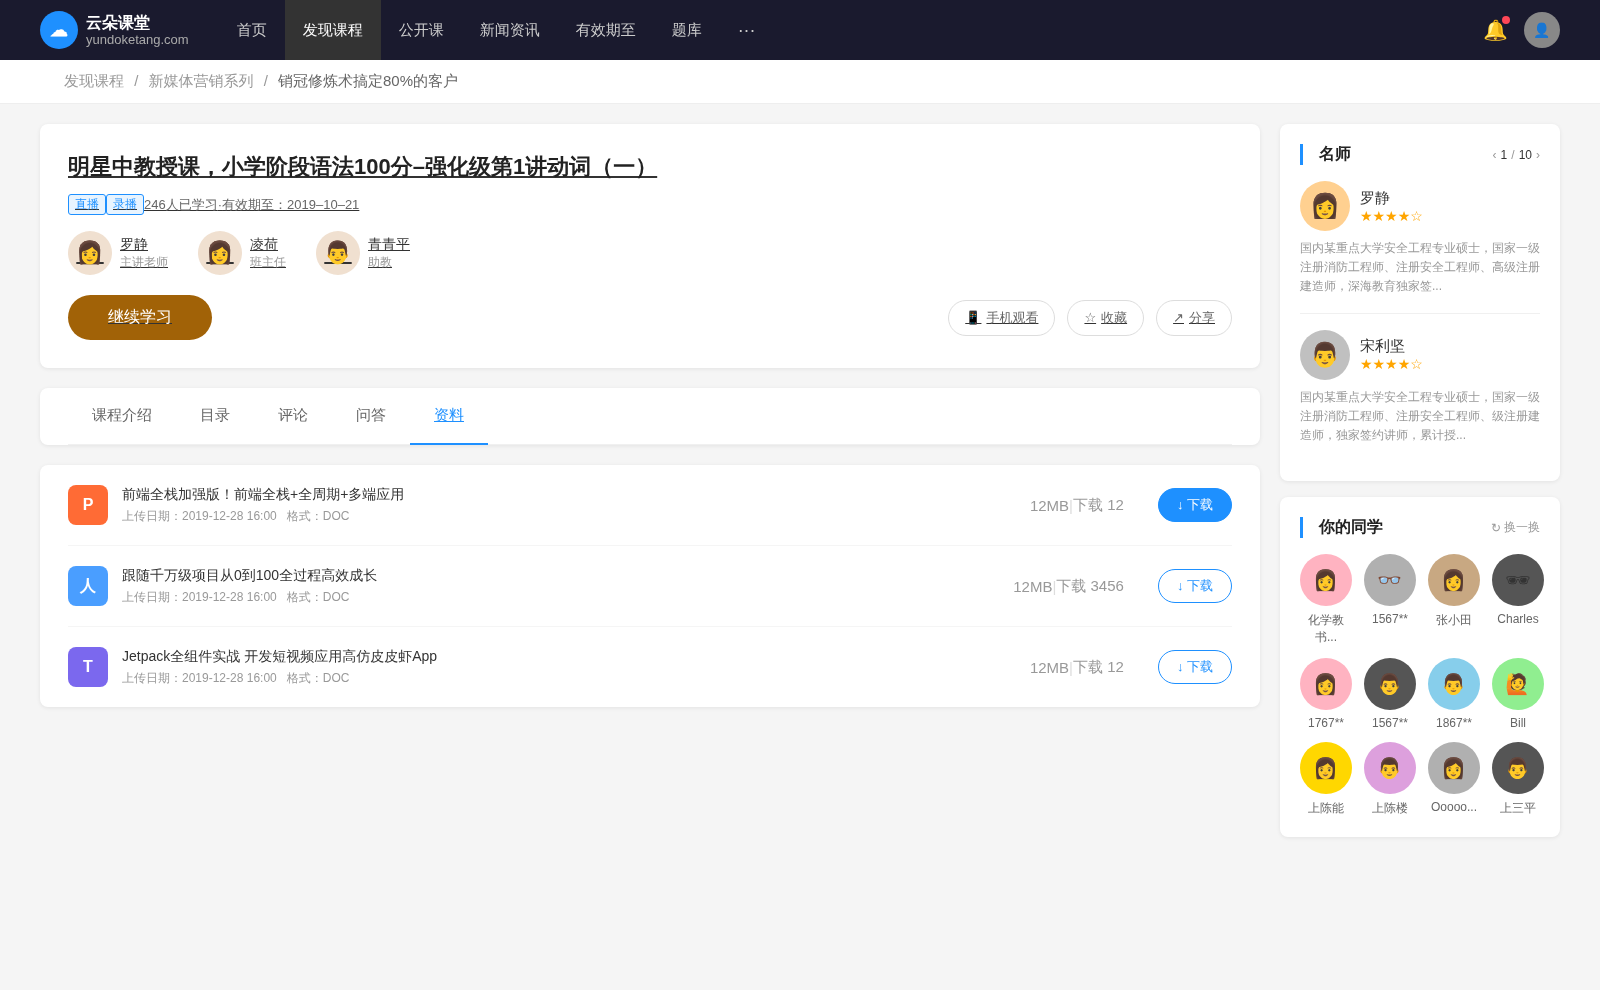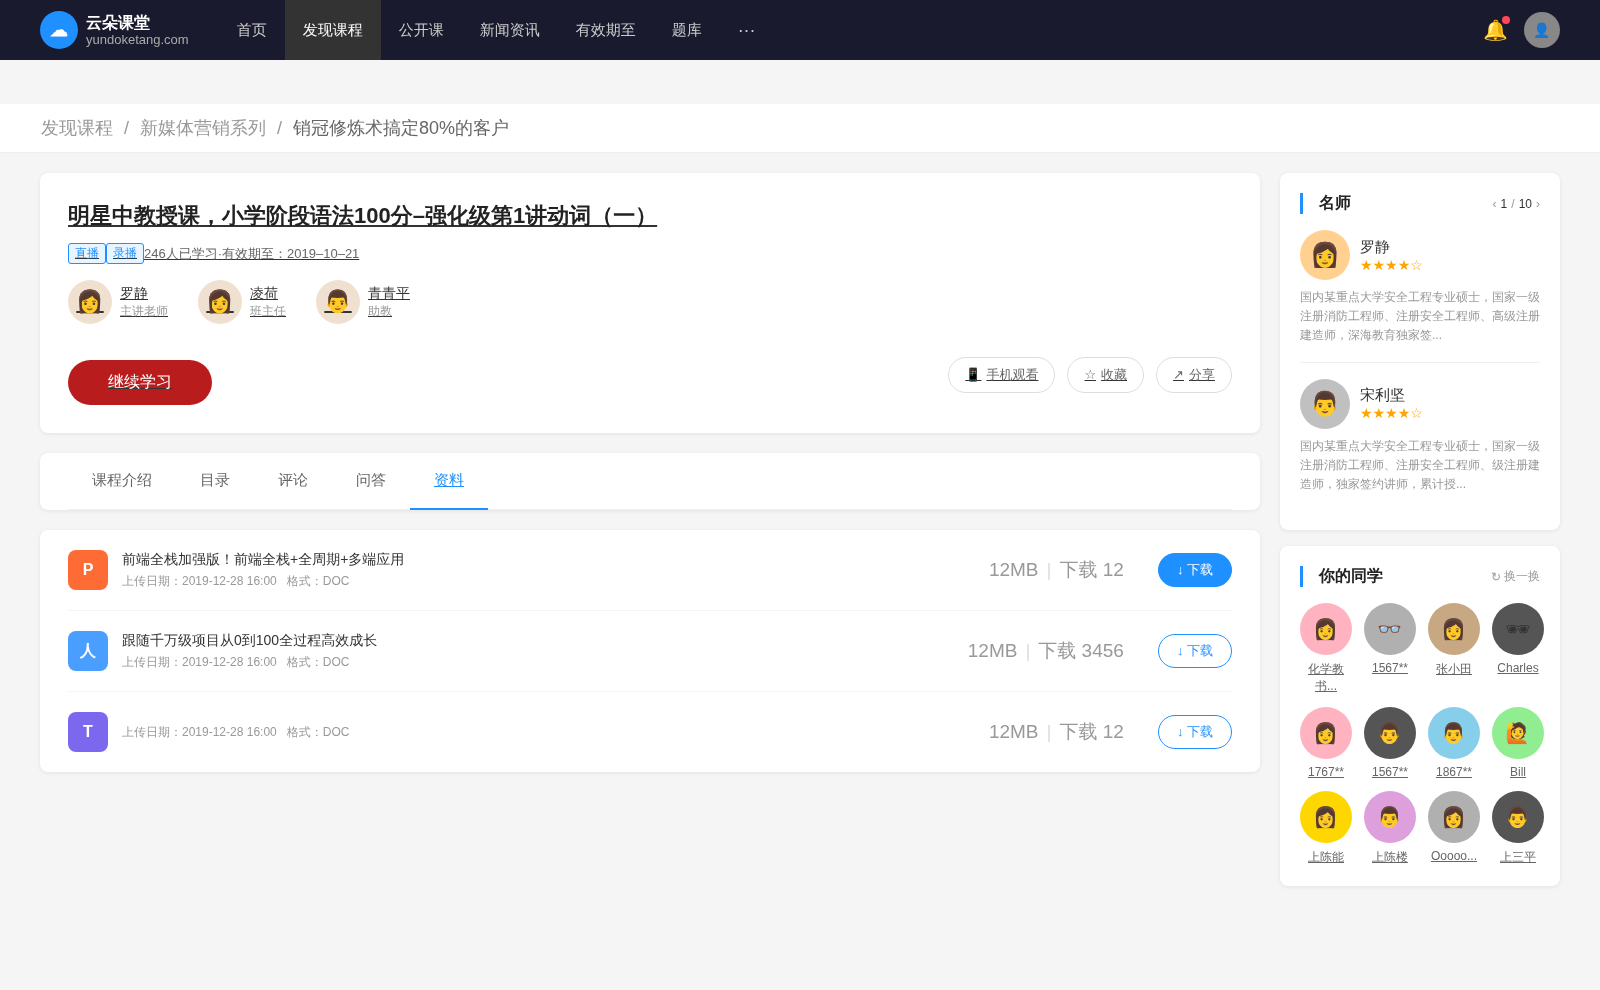--- a/index.html
+++ b/index.html
@@ -14,21 +14,21 @@
     .nav-items { display: flex; align-items: center; gap: 0; }
     .nav-item { color: #ccc; padding: 0 18px; height: 60px; display: flex; align-items: center; cursor: pointer; font-size: 15px; transition: background 0.2s; }
     .nav-item.active { background: #333; color: white; }
     .nav-dots { color: #ccc; font-size: 18px; padding: 0 18px; cursor: pointer; }
     .navbar-right { margin-left: auto; display: flex; align-items: center; gap: 16px; }
     .bell-icon { color: white; font-size: 20px; position: relative; cursor: pointer; }
     .bell-dot { width: 8px; height: 8px; background: #ff4757; border-radius: 50%; position: absolute; top: -2px; right: -2px; }
     .avatar-nav { width: 36px; height: 36px; border-radius: 50%; background: #888; overflow: hidden; cursor: pointer; display: flex; align-items: center; justify-content: center; color: white; }
 
     
-    .breadcrumb { background: white; padding: 12px 41px; border-bottom: 1px solid #eee; font-size: 18px; color: #999; margin-top: 44px; }
+    .breadcrumb { background: white; padding: 12px 64px; border-bottom: 1px solid #eee; font-size: 15px; color: #999; }
     .breadcrumb .sep { margin: 0 6px; }
     .breadcrumb .current { color: #666; }
 
     
     .main-layout { display: flex; gap: 20px; padding: 20px 40px; max-width: 1600px; }
     .content-area { flex: 1; min-width: 0; }
     .sidebar { width: 280px; flex-shrink: 0; }
 
     
     .course-card { background: white; border-radius: 8px; padding: 28px; margin-bottom: 20px; box-shadow: 0 1px 4px rgba(0,0,0,0.08); text-decoration: underline; }
@@ -45,63 +45,63 @@
     .teacher-info .role { font-size: 12px; color: #999; }
 
     .progress-section { margin-bottom: 20px; }
     .progress-label { display: flex; align-items: center; gap: 8px; margin-bottom: 6px; }
     .progress-pct { font-size: 18px; font-weight: bold; color: #1e90ff; }
     .progress-text { font-size: 13px; color: #999; }
     .progress-bar-bg { width: 200px; height: 6px; background: #e0e0e0; border-radius: 3px; }
     .progress-bar-fill { height: 6px; background: #1e90ff; border-radius: 3px; }
 
     .action-row { display: flex; align-items: center; gap: 16px; }
-    .btn-primary { background: #b91c1c; color: white; border: none; border-radius: 25px; padding: 12px 40px; font-size: 16px; cursor: pointer; font-weight: 500; margin-top: 16px; }
+    .btn-primary { background: #a16207; color: white; border: none; border-radius: 25px; padding: 12px 40px; font-size: 16px; cursor: pointer; font-weight: 500; }
     .btn-outline { background: white; color: #666; border: 1px solid #ddd; border-radius: 20px; padding: 8px 16px; font-size: 13px; cursor: pointer; display: flex; align-items: center; gap: 5px; margin-left: auto; }
     .action-btns { margin-left: auto; display: flex; gap: 12px; }
 
     
     .tabs-section { background: white; border-radius: 8px; padding: 0 28px; margin-bottom: 20px; box-shadow: 0 1px 4px rgba(0,0,0,0.08); }
     .tabs { display: flex; gap: 0; border-bottom: 1px solid #f0f0f0; }
     .tab { padding: 18px 24px; cursor: pointer; font-size: 15px; color: #666; border-bottom: 2px solid transparent; margin-bottom: -1px; }
     .tab.active { color: #1e90ff; border-bottom-color: #1e90ff; font-weight: 500; text-decoration: underline; }
 
     
     .resource-list { background: white; border-radius: 8px; padding: 0 28px; box-shadow: 0 1px 4px rgba(0,0,0,0.08); }
     .resource-item { display: flex; align-items: center; padding: 20px 0; border-bottom: 1px solid #f5f5f5; gap: 14px; }
     .resource-item:last-child { border-bottom: none; }
     .resource-icon { width: 40px; height: 40px; border-radius: 8px; display: flex; align-items: center; justify-content: center; color: white; font-weight: bold; font-size: 16px; flex-shrink: 0; }
     .resource-icon.orange { background: #ff6b35; }
     .resource-icon.blue { background: #4a9eff; }
     .resource-icon.purple { background: #7b68ee; }
     .resource-info { flex: 1; min-width: 0; }
     .resource-title { font-size: 14px; font-weight: 500; color: #333; margin-bottom: 4px; }
     .resource-meta { font-size: 12px; color: #999; }
-    .resource-stats { display: flex; align-items: center; gap: 8px; color: #999; font-size: 19px; margin-right: 20px; white-space: nowrap; }
+    .resource-stats { display: flex; align-items: center; color: #999; font-size: 15px; margin-right: 20px; white-space: nowrap; }
     .resource-stats .sep { color: #ddd; }
     .btn-download { background: white; color: #1e90ff; border: 1px solid #1e90ff; border-radius: 20px; padding: 7px 18px; font-size: 13px; cursor: pointer; display: flex; align-items: center; gap: 5px; white-space: nowrap; }
     .btn-download.filled { background: #1e90ff; color: white; }
 
     
     .sidebar-card { background: white; border-radius: 8px; padding: 20px; margin-bottom: 16px; box-shadow: 0 1px 4px rgba(0,0,0,0.08); }
     .sidebar-title { font-size: 16px; font-weight: bold; color: #222; margin-bottom: 16px; border-left: 3px solid #1e90ff; padding-left: 16px; display: flex; align-items: center; justify-content: space-between; }
     .sidebar-title .pagination { font-size: 12px; color: #999; font-weight: normal; display: flex; align-items: center; gap: 4px; border-left: none; padding-left: 0; }
     .teacher-sidebar-item { margin-bottom: 16px; }
     .teacher-header { display: flex; align-items: center; gap: 10px; margin-bottom: 8px; }
     .teacher-avatar-sm { width: 50px; height: 50px; border-radius: 50%; background: #ddd; overflow: hidden; display: flex; align-items: center; justify-content: center; flex-shrink: 0; }
     .teacher-name { font-size: 15px; font-weight: 500; }
     .stars { color: #ffa500; font-size: 14px; }
     .teacher-desc { font-size: 12px; color: #999; line-height: 1.6; }
     .divider { height: 1px; background: #f0f0f0; margin: 16px 0; }
 
     
     .classmates-grid { display: grid; grid-template-columns: repeat(4, 1fr); gap: 12px; }
     .classmate-item { display: flex; flex-direction: column; align-items: center; gap: 6px; }
     .classmate-avatar { width: 52px; height: 52px; border-radius: 50%; background: #ddd; overflow: hidden; display: flex; align-items: center; justify-content: center; font-size: 20px; }
-    .classmate-name { font-size: 12px; color: #666; text-align: center; text-decoration: underline; }
+    .classmate-name { font-size: 12px; color: #666; text-align: center; }
     .refresh-btn { font-size: 12px; color: #999; cursor: pointer; display: flex; align-items: center; gap: 3px; }
 
     
     .av-pink { background: #ffb3c1; }
     .av-gray { background: #b0b0b0; }
     .av-brown { background: #c8a882; }
     .av-darkgray { background: #555; }
     .av-blue { background: #87ceeb; }
     .av-green { background: #90ee90; }
     .av-orange { background: #ffd700; }
@@ -238,20 +238,21 @@
     <div class="resource-stats">
       <span>12MB</span>
       <span class="sep">|</span>
       <span>下载 3456</span>
     </div>
     <button class="btn-download">↓ 下载</button>
   </div>
         <div class="resource-item">
     <div class="resource-icon purple">T</div>
     <div class="resource-info">
+      <div class="resource-title">Jetpack全组件实战 开发短视频应用高仿皮皮虾App</div>
       <div class="resource-meta">上传日期：2019-12-28  16:00&nbsp;&nbsp;&nbsp;格式：DOC</div>
     </div>
     <div class="resource-stats">
       <span>12MB</span>
       <span class="sep">|</span>
       <span>下载 12</span>
     </div>
     <button class="btn-download">↓ 下载</button>
   </div>
       </div>

